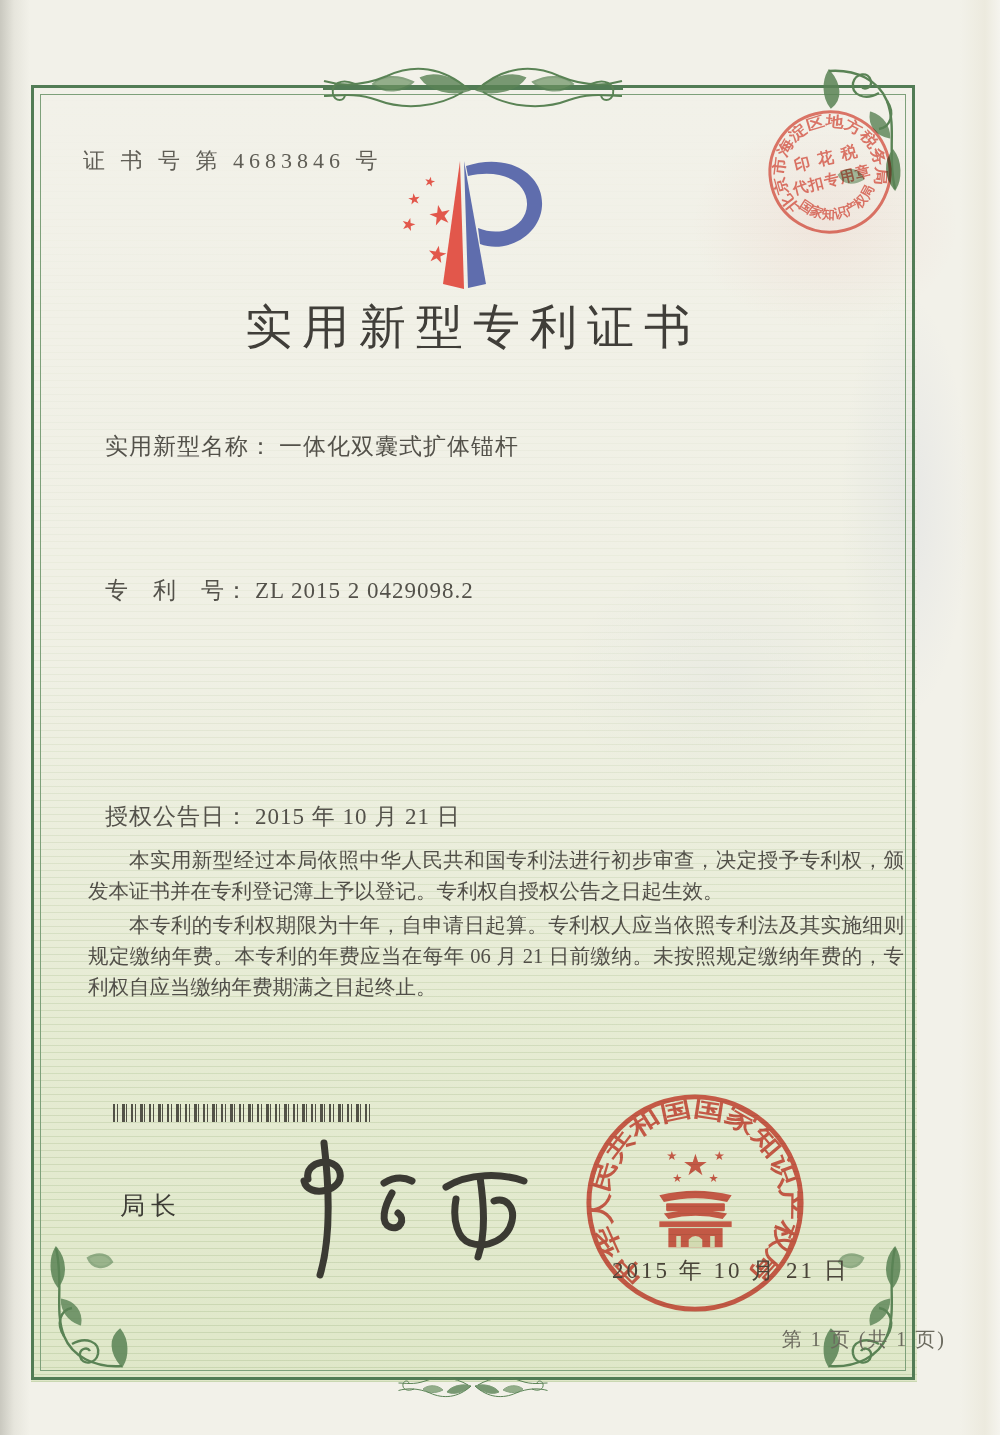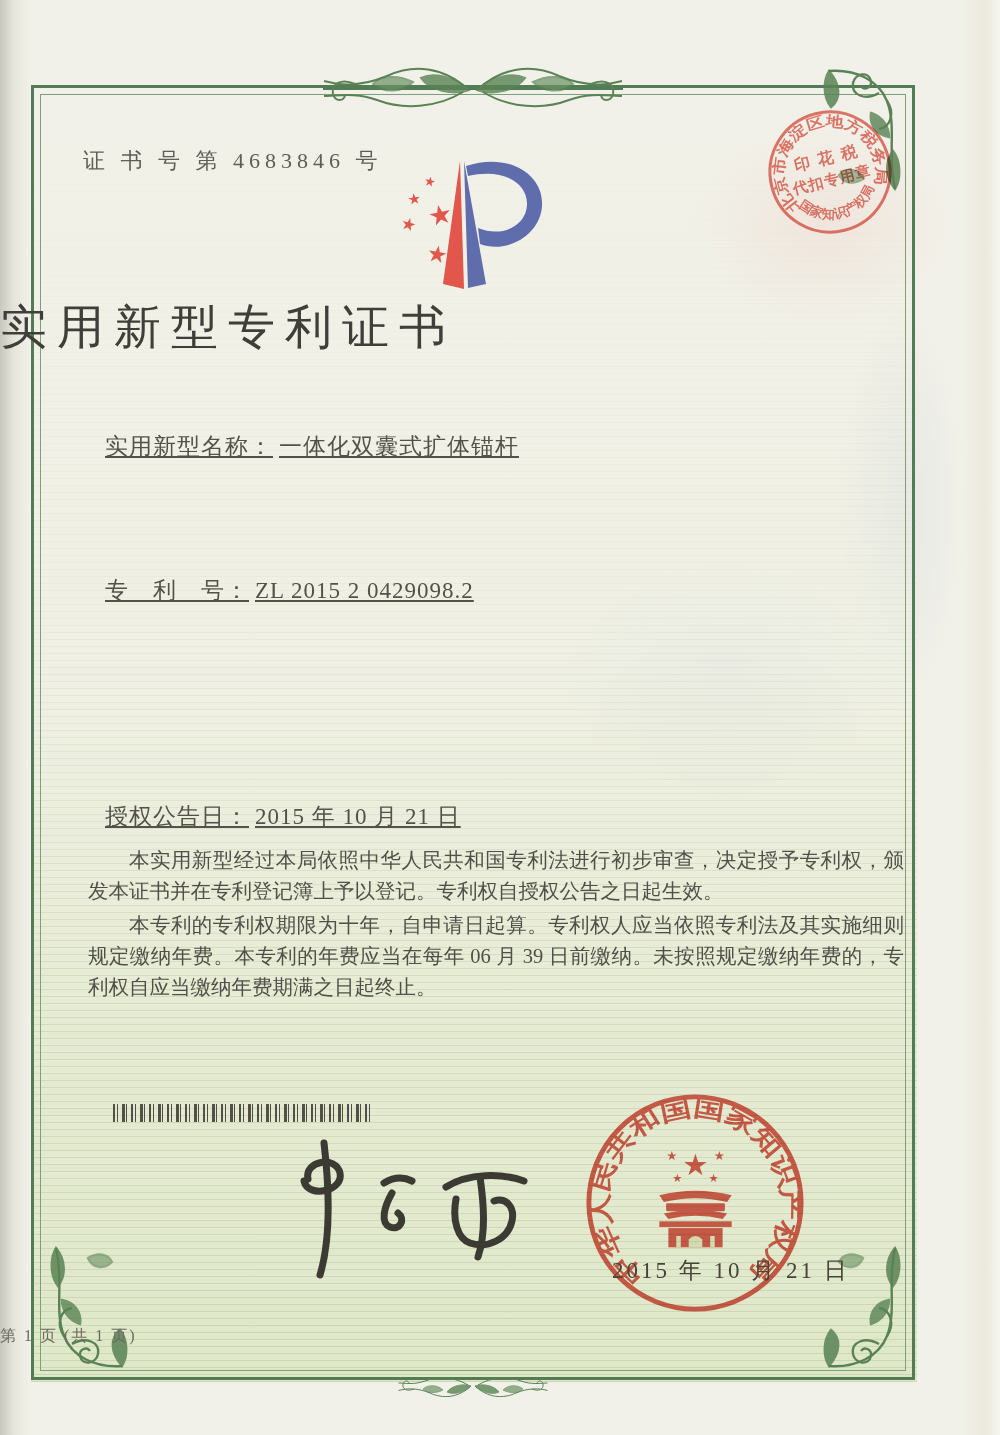--- a/index.html
+++ b/index.html
@@ -30,24 +30,24 @@
   .frame-inner{
     position:absolute;left:40px;top:94px;width:866px;height:1277px;
     border:1px solid #7da07a;box-sizing:border-box;
   }
   .ghost{position:absolute;pointer-events:none;}
   .cert-no{
     position:absolute;left:83px;top:146px;font-size:22px;color:#5f5d55;letter-spacing:5px;
   }
   .logo{position:absolute;left:398px;top:158px;width:150px;height:140px;}
   .title{
-    position:absolute;left:0;top:296px;width:946px;
+    position:absolute;left:0;top:296px;width:946px;text-align:center;
     font-size:47px;color:#403e39;letter-spacing:10px;font-weight:500;
   }
-  .field{position:absolute;left:105px;font-size:23px;color:#53514a;letter-spacing:1px;white-space:nowrap;text-decoration:underline;}
+  .field{position:absolute;left:105px;font-size:23px;color:#53514a;letter-spacing:1px;white-space:nowrap;}
   .field .val{margin-left:6px;}
   .paras{
     position:absolute;left:88px;top:845px;width:824px;
     font-size:20.5px;line-height:31px;color:#514f48;text-align:justify;
   }
   .paras p{margin:0 8px 3px 0;text-indent:2em;}
   .barcode{
     position:absolute;left:113px;top:1104px;width:260px;height:18px;
     background:repeating-linear-gradient(90deg,#38362f 0 2px,transparent 2px 4px,#38362f 4px 5px,transparent 5px 9px,#38362f 9px 12px,transparent 12px 13px,#38362f 13px 14px,transparent 14px 18px);
     opacity:.85;
@@ -60,22 +60,22 @@
   .signature{position:absolute;left:250px;top:1135px;width:300px;height:150px;}
   .seal{position:absolute;left:582px;top:1090px;width:226px;height:226px;opacity:.9;mix-blend-mode:multiply;}
   .seal-date{
     position:absolute;left:612px;top:1255px;font-size:23px;color:#494439;letter-spacing:3px;z-index:5;
   }
   .tax-stamp{
     position:absolute;left:755px;top:97px;width:150px;height:150px;
     transform:rotate(-14deg);opacity:.8;mix-blend-mode:multiply;
   }
   .footer{
-    position:absolute;left:0;top:1326px;width:946px;text-align:left;
-    font-size:16px;color:#6b6a5e;letter-spacing:2px;
+    position:absolute;left:0;top:1326px;width:946px;text-align:right;
+    font-size:20px;color:#6b6a5e;letter-spacing:2px;
   }
   .flourish{position:absolute;width:120px;height:150px;}
   .fl-bl{left:36px;top:1232px;}
   .fl-br{right:85px;top:1232px;transform:scaleX(-1);}
   .fl-tr{right:85px;top:55px;transform:scale(-1,-1);}
   .orn-top{position:absolute;left:323px;top:56px;width:300px;height:70px;}
   .orn-bottom{position:absolute;left:398px;top:1368px;width:150px;height:35px;transform:scaleY(-1);}
 </style>
 </head>
 <body>
@@ -147,26 +147,27 @@
   </svg>
 
   <div class="title">实用新型专利证书</div>
 
   <div class="field" style="top:431px"><span>实用新型名称：</span><span class="val">一体化双囊式扩体锚杆</span></div>
   <div class="field" style="top:575px"><span>专　利　号：</span><span class="val">ZL 2015 2 0429098.2</span></div>
   <div class="field" style="top:801px"><span>授权公告日：</span><span class="val">2015 年 10 月 21 日</span></div>
 
   <div class="paras">
     <p>本实用新型经过本局依照中华人民共和国专利法进行初步审查，决定授予专利权，颁发本证书并在专利登记簿上予以登记。专利权自授权公告之日起生效。</p>
-    <p>本专利的专利权期限为十年，自申请日起算。专利权人应当依照专利法及其实施细则规定缴纳年费。本专利的年费应当在每年 06 月 39 日前缴纳。未按照规定缴纳年费的，专利权自应当缴纳年费期满之日起终止。</p>
+    <p>本专利的专利权期限为十年，自申请日起算。专利权人应当依照专利法及其实施细则规定缴纳年费。本专利的年费应当在每年 06 月 21 日前缴纳。未按照规定缴纳年费的，专利权自应当缴纳年费期满之日起终止。</p>
   </div>
 
   <div class="barcode"></div>
 
   <div class="commissioner">
+    <div>局长</div>
   </div>
 
   <svg class="signature" viewBox="0 0 300 150" fill="none" stroke="#3b3a33" stroke-width="7" stroke-linecap="round">
     <path d="M58,44 C54,26 86,20 90,38 C94,56 58,64 54,46"></path>
     <path d="M74,8 C78,42 82,100 70,140"></path>
     <path d="M142,58 C134,72 130,88 140,92 C150,96 156,84 148,78"></path>
     <path d="M134,48 C144,42 154,42 162,46"></path>
     <path d="M196,52 C218,38 252,38 274,46"></path>
     <path d="M230,42 C234,70 236,98 228,122"></path>
     <path d="M206,64 C202,86 208,104 220,108 C238,114 258,104 262,86 C265,72 256,62 244,66"></path>

